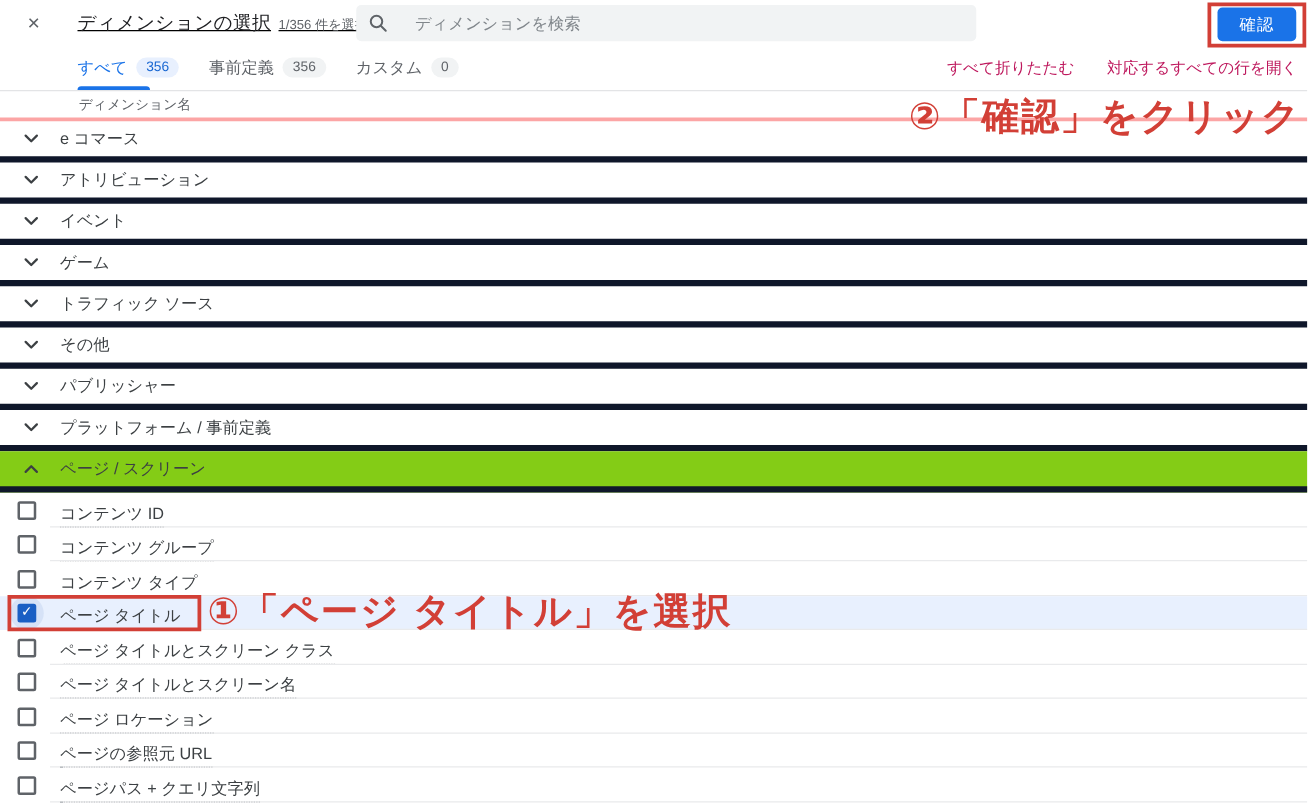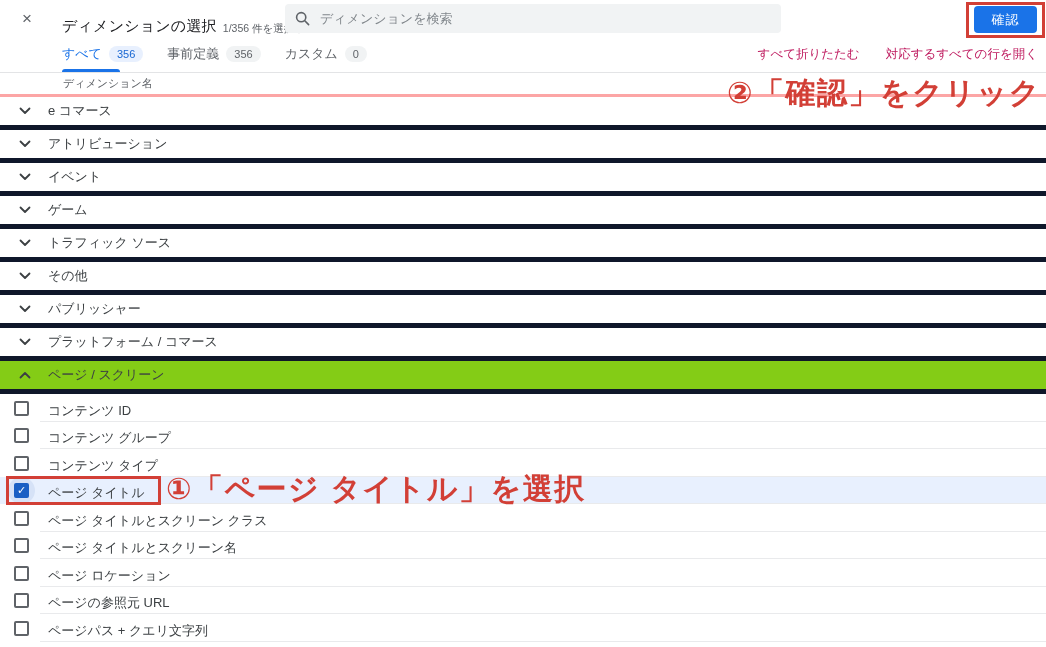--- a/index.html
+++ b/index.html
@@ -4,25 +4,25 @@
 <style>
   * { margin:0; padding:0; box-sizing:border-box; }
   html,body { background:#fff; }
   body { font-family:"Liberation Sans","DejaVu Sans",sans-serif; }
   #app { position:relative; width:1046px; height:647px; background:#fff; overflow:hidden; }
 
   
   .topbar { position:absolute; left:0; top:0; width:1046px; height:36px; background:#fff; }
   .close-btn { position:absolute; left:16px; top:8px; width:22px; height:22px; font-size:17px;
                color:#5f6368; display:flex; align-items:center; justify-content:center; cursor:pointer; }
-  .title-group { position:absolute; left:62px; top:0; height:36px; display:flex; align-items:flex-end; gap:6px; }
+  .title-group { position:absolute; left:62px; top:0; height:36px; display:flex; align-items:center; gap:6px;text-decoration:underline; }
   .dialog-title { font-size:15px; color:#202124; letter-spacing:0.2px; }
   .selection-status { font-size:10.5px; color:#5f6368; padding-top:3px; }
   .search-box { position:absolute; left:285px; top:4px; width:496px; height:29px; background:#f1f3f4;
-                border-radius:4px; display:flex; align-items:center; padding:0 10px; gap:10px; }
+                border-radius:4px; display:flex; align-items:center; padding:0 10px; gap:22px; }
   .search-box svg { flex:0 0 auto; }
   .search-input { border:none; outline:none; background:transparent; font-size:13px; color:#3c4043;
                   width:100%; font-family:inherit; }
   .search-input::placeholder { color:#80868b; }
   .confirm-btn { position:absolute; left:974px; top:6px; width:63px; height:27px; background:#1a73e8;
                  color:#fff; font-size:13px; border:none; border-radius:4px; cursor:pointer;
                  font-family:inherit; letter-spacing:1px; }
 
   
   .tabs-row { position:absolute; left:0; top:36px; width:1046px; height:37px; border-bottom:1px solid #e3e4e6; }
@@ -181,21 +181,21 @@
     </span>
     <span class="row-label">パブリッシャー</span>
   </div>
 
   <div class="group-row">
     <span class="chev">
       <svg width="12" height="8" viewBox="0 0 12 8">
         <path d="M1.5 1.5 L6 6 L10.5 1.5" fill="none" stroke="#3c4043" stroke-width="1.8" stroke-linecap="round" stroke-linejoin="round"></path>
       </svg>
     </span>
-    <span class="row-label">プラットフォーム / コマース</span>
+    <span class="row-label">プラットフォーム / 事前定義</span>
   </div>
 
   <div class="group-row expanded highlighted">
     <span class="chev">
       <svg width="12" height="8" viewBox="0 0 12 8">
         <path d="M1.5 1.5 L6 6 L10.5 1.5" fill="none" stroke="#3c4043" stroke-width="1.8" stroke-linecap="round" stroke-linejoin="round"></path>
       </svg>
     </span>
     <span class="row-label">ページ / スクリーン</span>
   </div>

